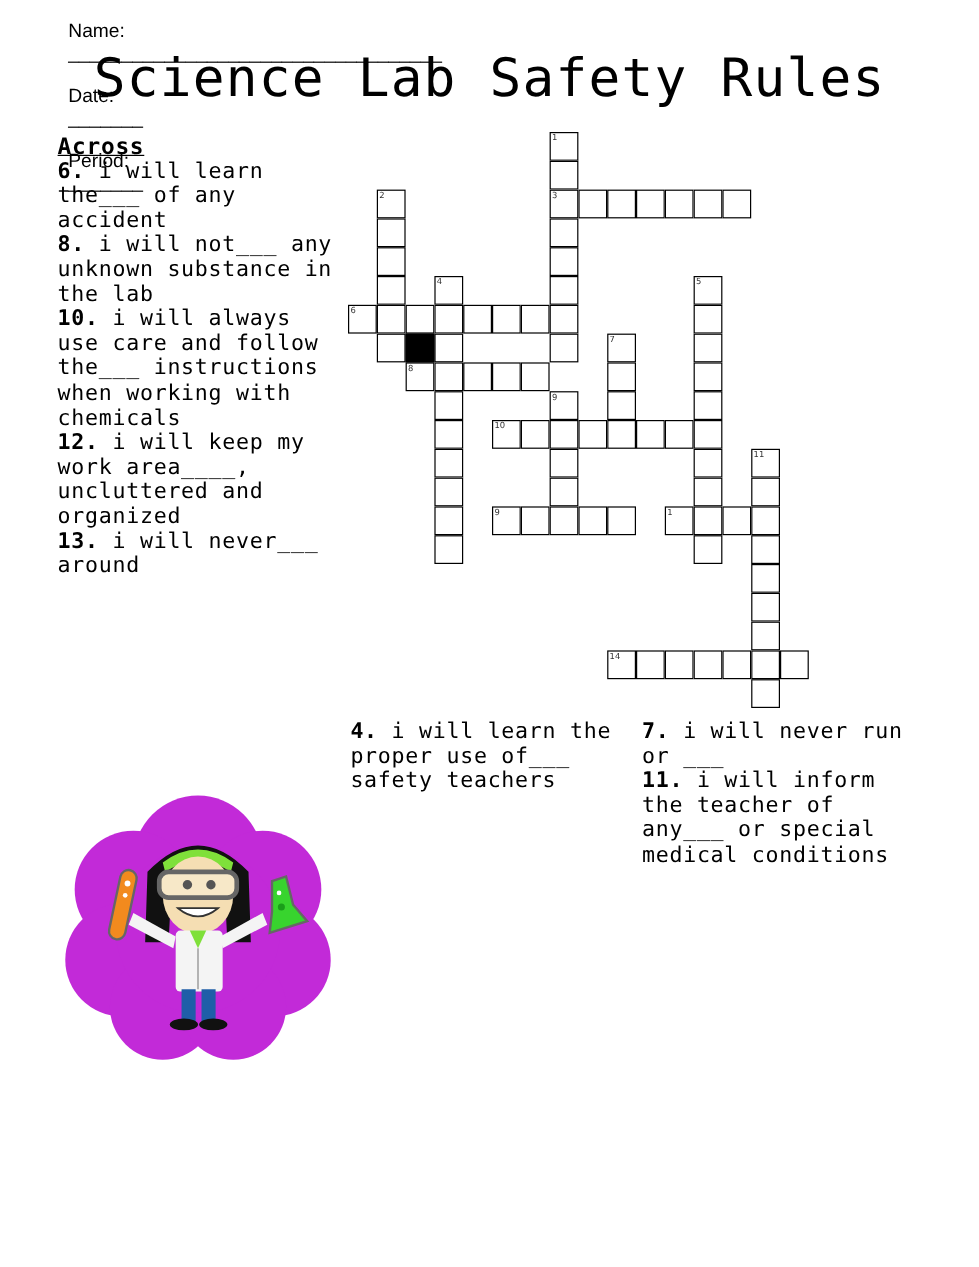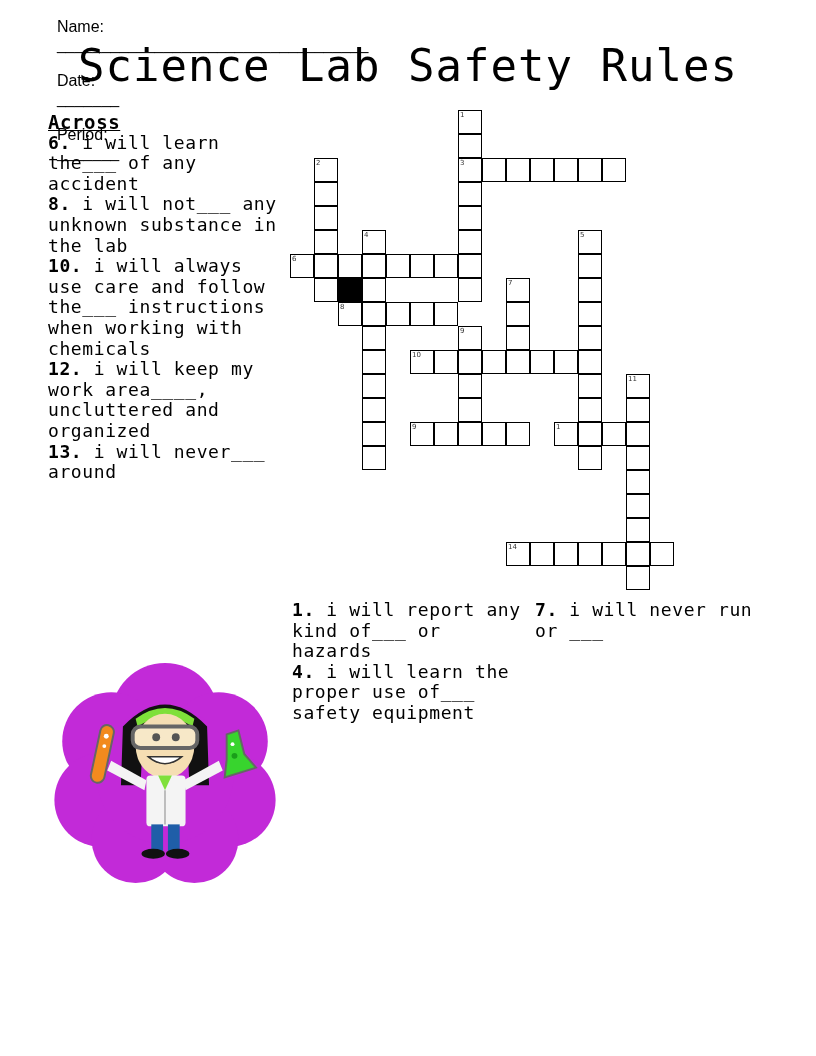--- a/index.html
+++ b/index.html
@@ -34,26 +34,26 @@
 <div class="clues" style="left:48px; top:112px; width:232px;">
   <div class="sec">Across</div>
   <div class="clue"><span class="num">6.</span><span> i will learn the___ of any accident</span></div>
   <div class="clue"><span class="num">8.</span><span> i will not___ any unknown substance in the lab</span></div>
   <div class="clue"><span class="num">10.</span><span> i will always use care and follow the___ instructions when working with chemicals</span></div>
   <div class="clue"><span class="num">12.</span><span> i will keep my work area____, uncluttered and organized</span></div>
   <div class="clue"><span class="num">13.</span><span> i will never___ around</span></div>
 </div>
 
 <div class="clues" style="left:292px; top:600px; width:230px;">
-  <div class="clue"><span class="num">1.</span><span> i will report any kind of___ or hazards</span></div>
-  <div class="clue"><span class="num">4.</span><span> i will learn the proper use of___ safety equipment</span></div>
+  <div class="clue"><span class="num">4.</span><span> i will learn the proper use of___ safety teachers</span></div>
 </div>
 
 <div class="clues" style="left:535px; top:600px; width:240px;">
   <div class="clue"><span class="num">7.</span><span> i will never run or ___</span></div>
+  <div class="clue"><span class="num">11.</span><span> i will inform the teacher of any___ or special medical conditions</span></div>
 </div>
 
 <div class="grid" id="grid">
     <div class="cell" style="left: 168px; top: 0px;">
       <span class="n">1</span>
     </div>
     <div class="cell" style="left: 168px; top: 24px;"></div>
     <div class="cell" style="left: 168px; top: 48px;">
       <span class="n">3</span>
     </div>

